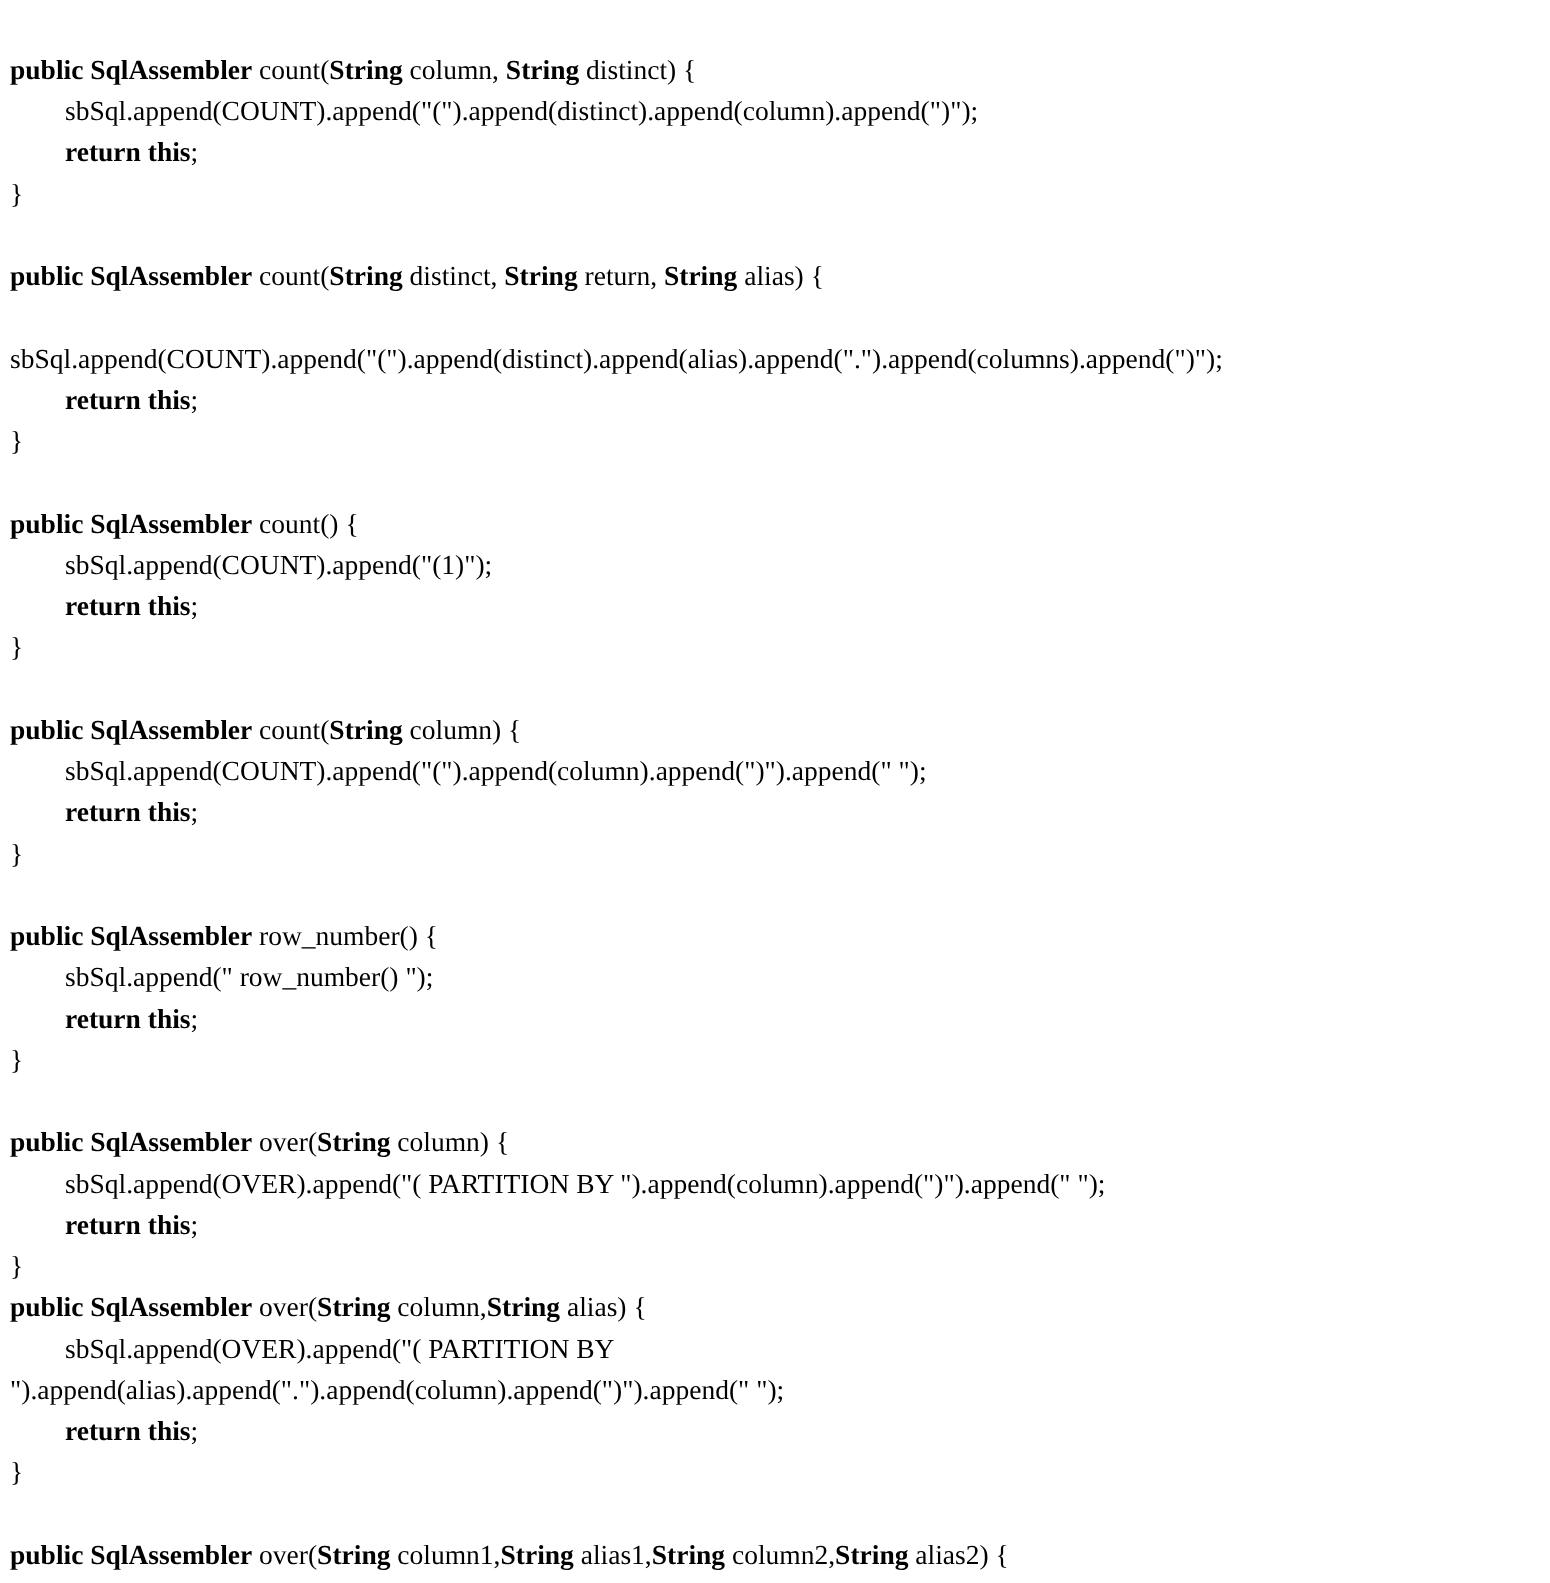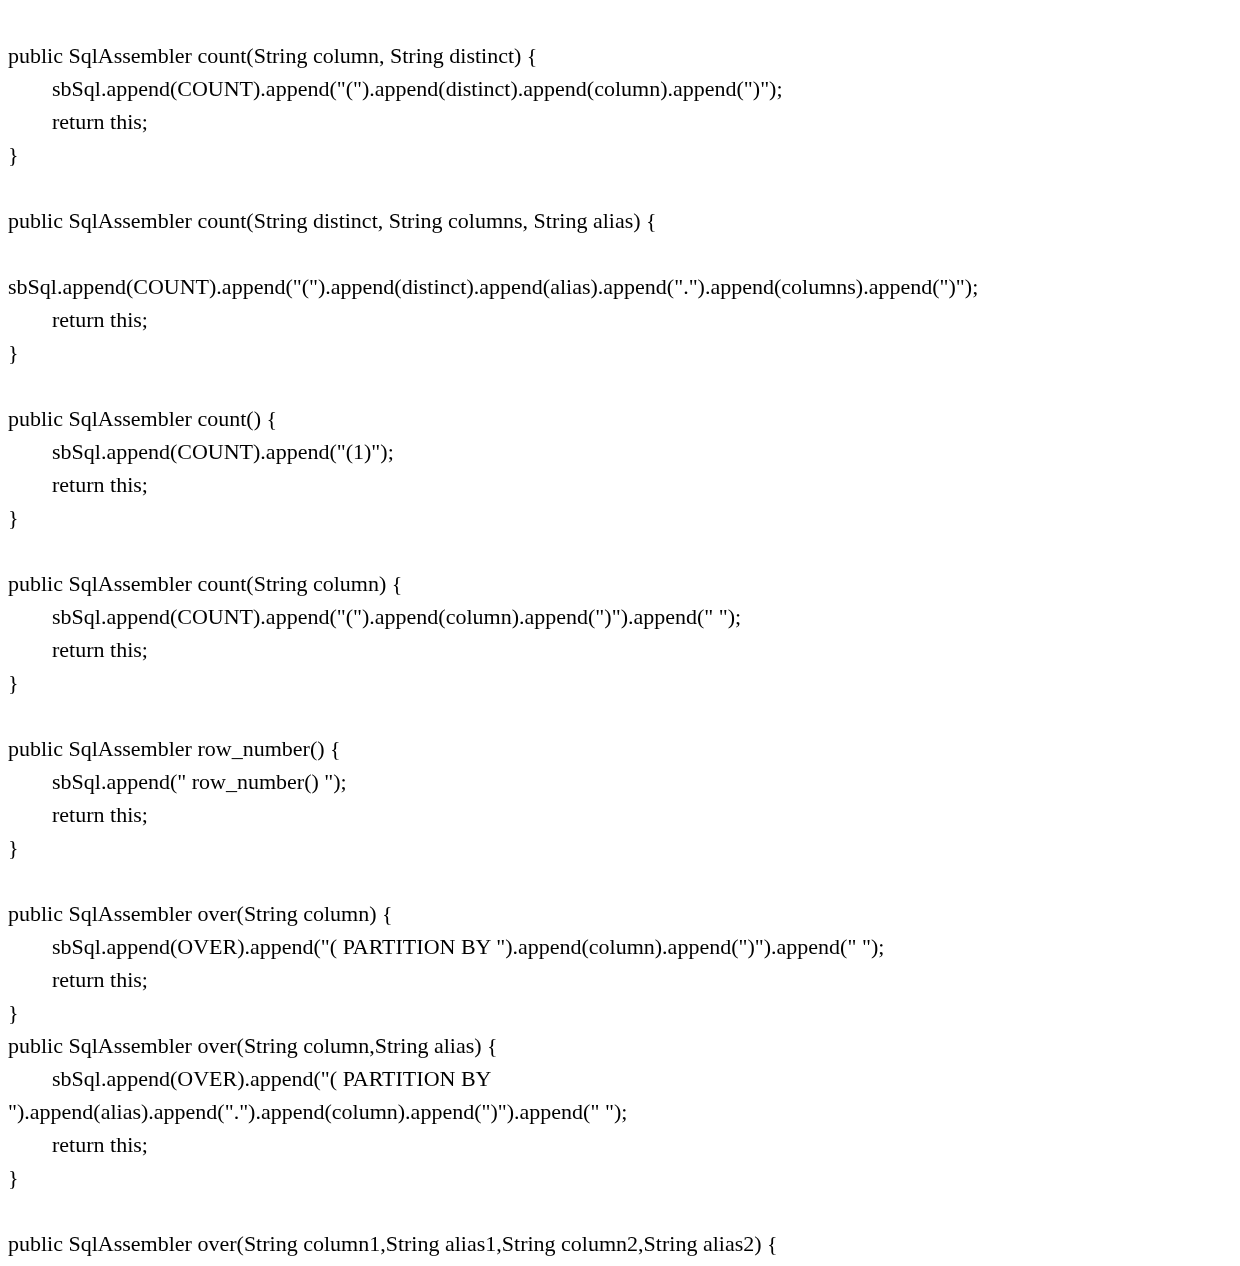--- a/index.html
+++ b/index.html
@@ -14,32 +14,32 @@
     font-size: 22px;
     color: #000000;
     line-height: 1.5;
     padding: 6px 8px 20px 8px;
     box-sizing: border-box;
   }
   .code {
     white-space: pre-wrap;
     word-break: break-word;
   }
-  .b { font-weight: normal; }
+  .b { font-weight: bold; }
 </style>
 </head>
 <body>
 
 <div class="code">
 <span class="b">public</span> <span class="b">SqlAssembler</span> <span>count</span>(<span class="b">String</span> <span>column</span>, <span class="b">String</span> <span>distinct</span>) {
         <span>sbSql.append(COUNT).append("(").append(distinct).append(column).append(")");</span>
         <span class="b">return this</span>;
 }
 
-<span class="b">public</span> <span class="b">SqlAssembler</span> <span>count</span>(<span class="b">String</span> <span>distinct</span>, <span class="b">String</span> <span>columns</span>, <span class="b">String</span> <span>alias</span>) {
+<span class="b">public</span> <span class="b">SqlAssembler</span> <span>count</span>(<span class="b">String</span> <span>distinct</span>, <span class="b">String</span> <span>return</span>, <span class="b">String</span> <span>alias</span>) {
 
 <span>sbSql.append(COUNT).append("(").append(distinct).append(alias).append(".").append(columns).append(")");</span>
         <span class="b">return this</span>;
 }
 
 <span class="b">public</span> <span class="b">SqlAssembler</span> <span>count</span>() {
         <span>sbSql.append(COUNT).append("(1)");</span>
         <span class="b">return this</span>;
 }
 

